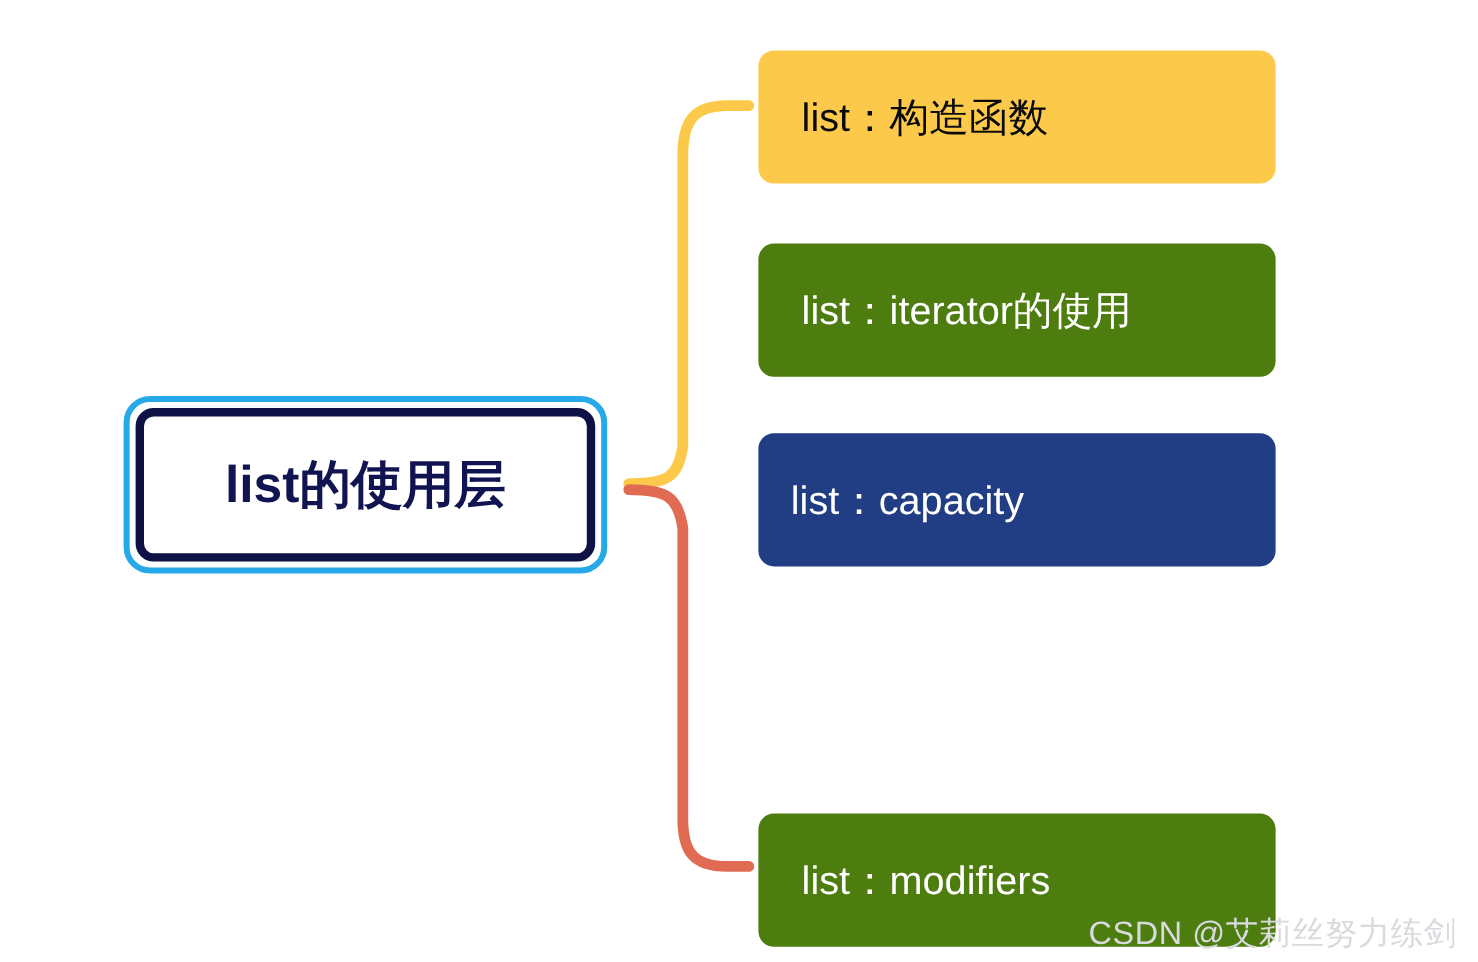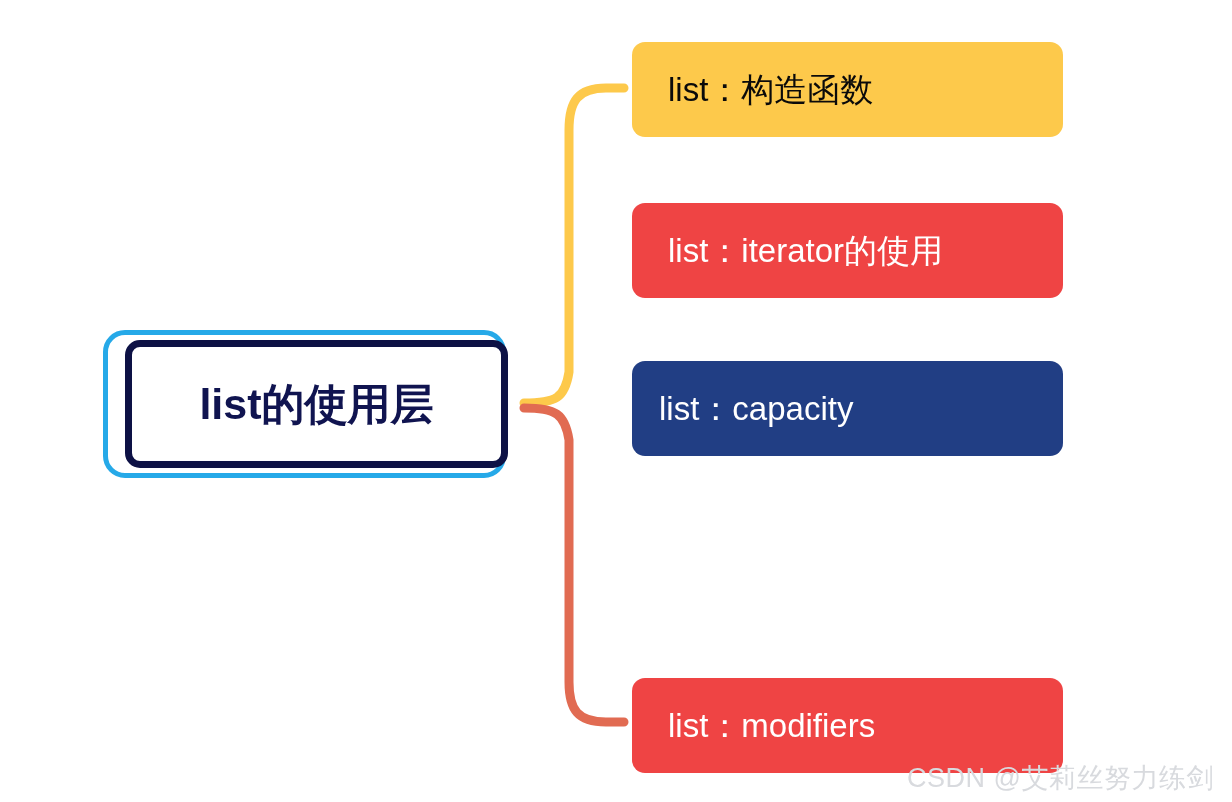--- a/index.html
+++ b/index.html
@@ -45,50 +45,49 @@
   #root-inner {
     width: 100%;
     height: 100%;
     box-sizing: border-box;
     border: 7px solid #0d1145;
     border-radius: 15px;
     background: #ffffff;
     display: flex;
     align-items: center;
     justify-content: center;
-    margin-left: 12px;
   }
   #root-label {
     font-size: 43px;
     font-weight: bold;
     color: #101450;
     letter-spacing: 0px;
     line-height: 1;
     white-space: nowrap;
   }
 
   
   .child-node {
     position: absolute;
     left: 632px;
     width: 431px;
-    height: 95px;
+    height: 111px;
     border-radius: 13px;
     display: flex;
     align-items: center;
     box-sizing: border-box;
     padding-left: 36px;
   }
   .child-label {
     font-size: 33px;
     line-height: 1.15;
     white-space: nowrap;
   }
   .node-yellow { background: #fdc94b; }
-  .node-salmon { background: #ef4444; padding-left: 36px; }
+  .node-salmon { background: #4d7c0f; padding-left: 36px; }
   .node-navy   { background: #213e84; padding-left: 27px; }
   .text-dark  { color: #0a0a0a; }
   .text-light { color: #ffffff; }
 
   
   #watermark {
     position: absolute;
     right: 18px;
     bottom: 6px;
     font-size: 27px;

